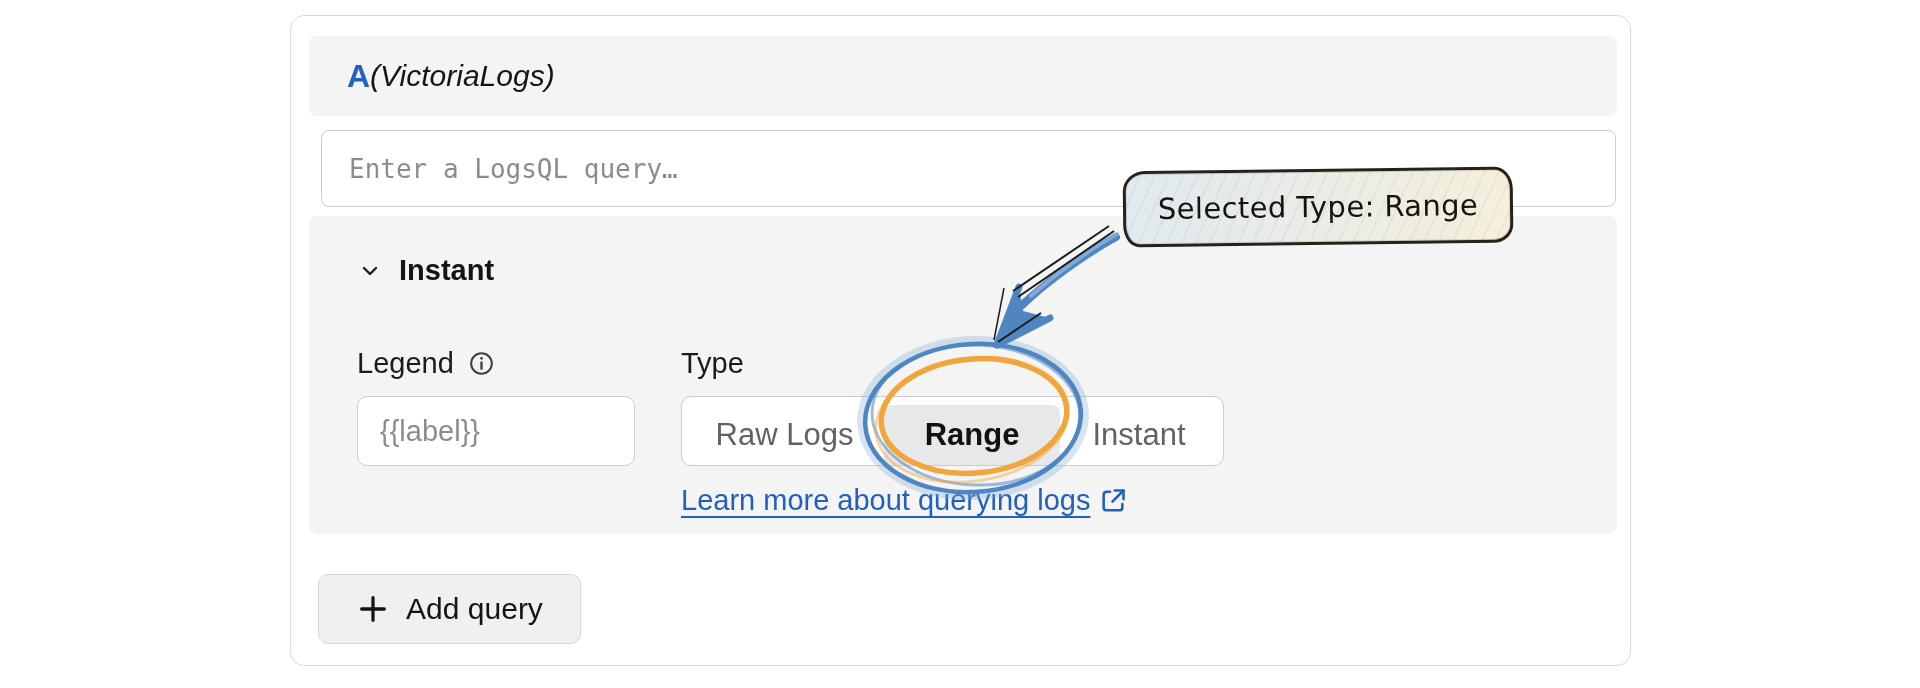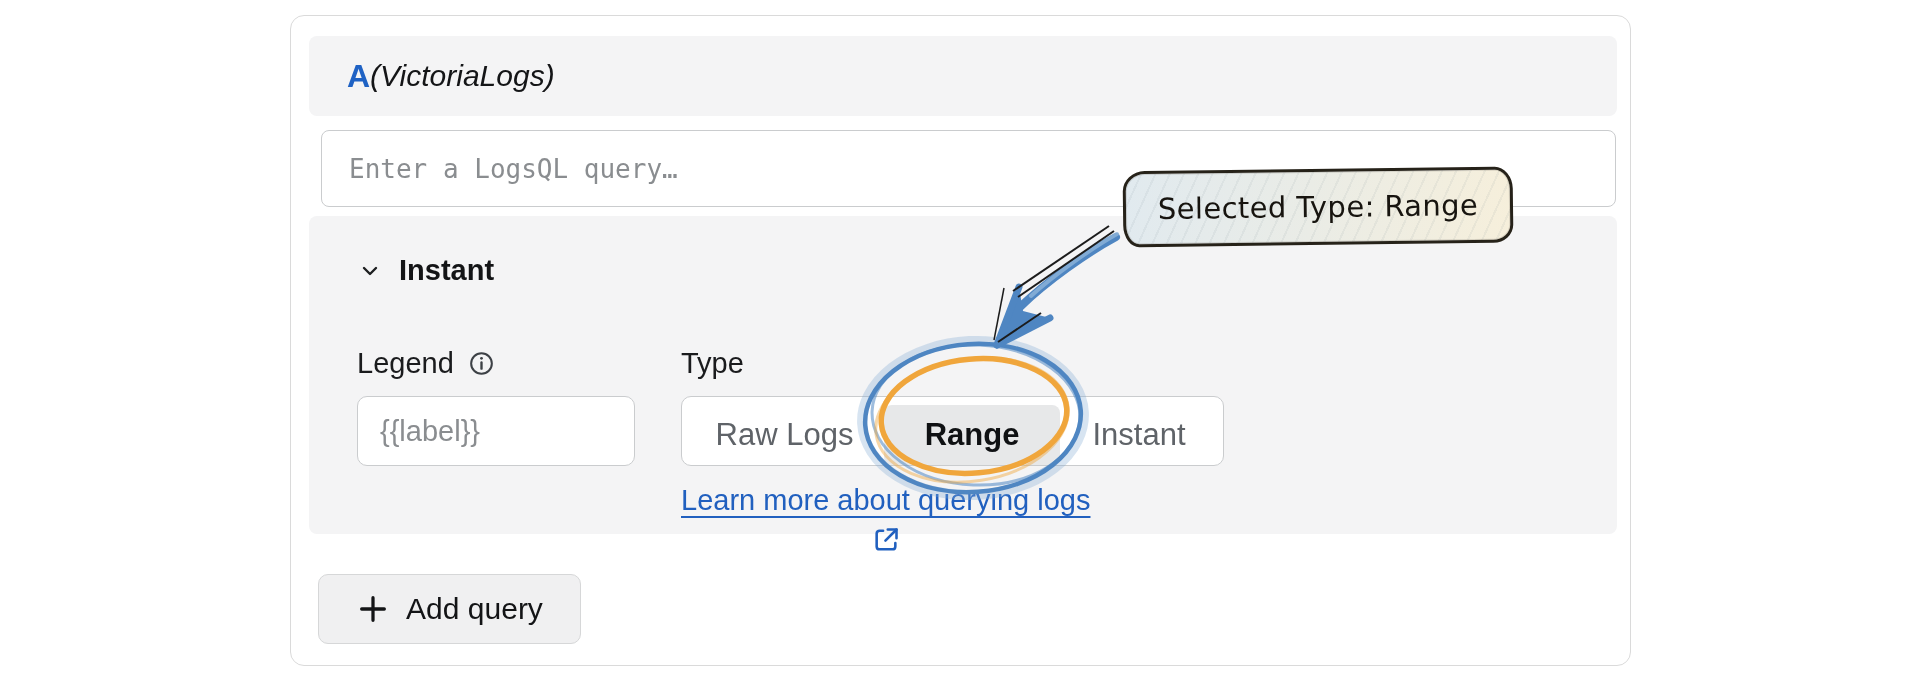--- a/index.html
+++ b/index.html
@@ -49,21 +49,21 @@
           border-radius:10px;background:#fff;display:flex;align-items:flex-end;padding:0 3px;}
   .seg{height:60px;border:none;background:transparent;border-radius:8px;
        font-family:"Liberation Sans",sans-serif;font-size:31px;color:#5f6368;
        display:flex;align-items:center;justify-content:center;cursor:pointer;padding:0;}
   .seg.raw{width:199px;}
   .seg.range{width:176px;}
   .seg.instant{width:158px;}
   .seg.selected{background:#e7e8e9;color:#0f1113;font-weight:700;}
 
   
-  .link-row{position:absolute;left:372px;top:268px;display:flex;align-items:center;gap:9px;flex-direction:column;}
+  .link-row{position:absolute;left:372px;top:268px;display:flex;align-items:center;gap:9px;}
   .learn-link{font-size:29px;color:#2160bf;text-decoration:underline;
               text-underline-offset:6px;text-decoration-thickness:2px;cursor:pointer;}
   .extlink{width:28px;height:28px;display:inline-flex;color:#2160bf;}
 
   
   .btn-row{position:absolute;left:27px;top:558px;display:flex;gap:16px;}
   .gbtn{height:70px;border:1.5px solid #d6d7d8;border-radius:10px;background:#f0f0f1;
         display:flex;align-items:center;justify-content:center;gap:16px;
         font-family:"Liberation Sans",sans-serif;font-size:30px;font-weight:500;color:#131416;
         cursor:pointer;box-sizing:border-box;}

